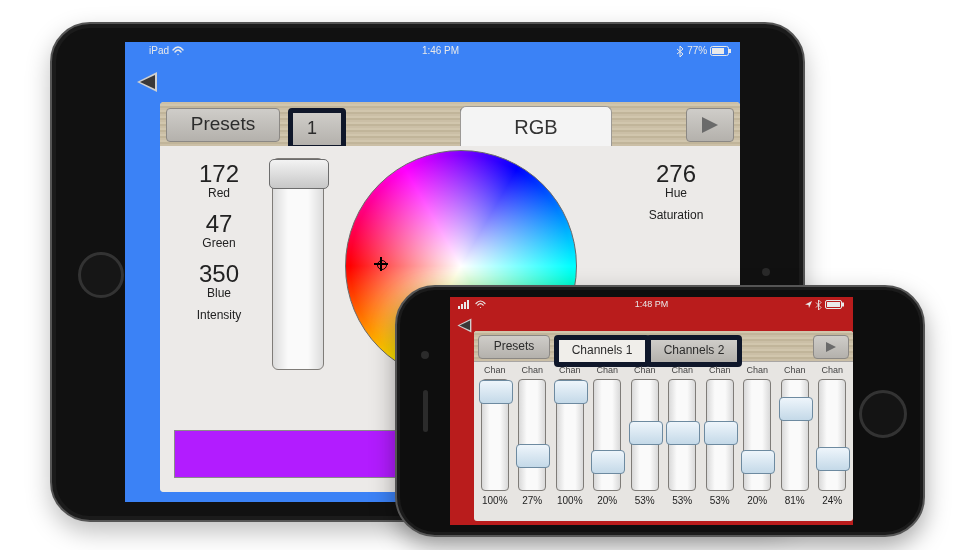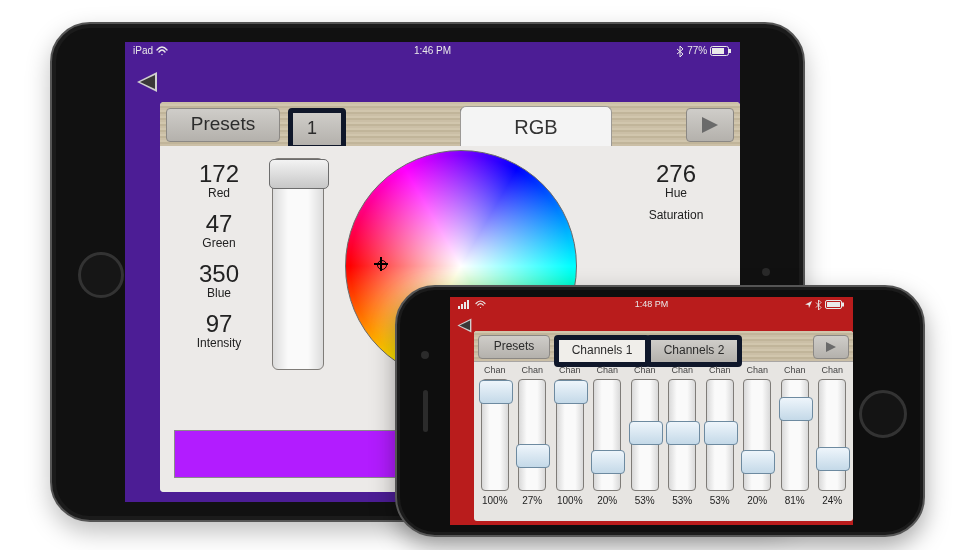--- a/index.html
+++ b/index.html
@@ -4,21 +4,21 @@
 <style>
   html,body{margin:0;padding:0;width:960px;height:550px;background:#fff;font-family:Verdana,Geneva,sans-serif;overflow:hidden;}
   .stage{position:relative;width:960px;height:550px;}
 
   
   .ipad{position:absolute;left:50px;top:22px;width:755px;height:500px;}
   .ipad-body{position:absolute;inset:0;background:#1b1b1b;border-radius:40px;border:2px solid #555;box-shadow:0 10px 25px rgba(0,0,0,0.25);}
   .ipad-inner{position:absolute;left:6px;right:6px;top:6px;bottom:6px;background:#111;border-radius:34px;}
   .ipad-home{position:absolute;left:28px;top:50%;width:40px;height:40px;margin-top:-20px;border-radius:50%;border:3px solid #333;background:#161616;}
   .ipad-cam{position:absolute;right:35px;top:50%;width:8px;height:8px;margin-top:-4px;border-radius:50%;background:#2a2a2a;}
-  .ipad-screen{position:absolute;left:75px;right:65px;top:20px;bottom:20px;background:#4c1d95;}
+  .ipad-screen{position:absolute;left:75px;right:65px;top:20px;bottom:20px;background:#3b82f6;padding-left:16px;}
 
   .statusbar{position:relative;height:18px;color:#e9e9e9;font-size:10px;line-height:18px;}
   .statusbar .left{position:absolute;left:8px;}
   .statusbar .center{position:absolute;left:0;right:0;text-align:center;}
   .statusbar .right{position:absolute;right:8px;}
 
   .back-tri{position:absolute;left:10px;top:28px;width:0;height:0;border-top:12px solid transparent;border-bottom:12px solid transparent;border-right:22px solid transparent;}
   .back-tri::before{content:"";position:absolute;left:2px;top:-10px;width:0;height:0;border-top:10px solid transparent;border-bottom:10px solid transparent;border-right:20px solid #cfcfcf;}
   .back-tri::after{content:"";position:absolute;left:5px;top:-7px;width:0;height:0;border-top:7px solid transparent;border-bottom:7px solid transparent;border-right:15px solid #3a3838;}
 
@@ -146,21 +146,20 @@
         </div>
 
         <div class="picker-area">
           <div class="vals-left">
             <div class="vnum">172</div>
             <div class="vlab">Red</div>
             <div class="vnum">47</div>
             <div class="vlab">Green</div>
             <div class="vnum">350</div>
             <div class="vlab">Blue</div>
-            <div class="vnum">97</div>
             <div class="vlab">Intensity</div>
           </div>
 
           <div class="vslider">
             <div class="thumb"></div>
           </div>
 
           <div class="wheel">
             <div class="cursor">
                 <span></span>

